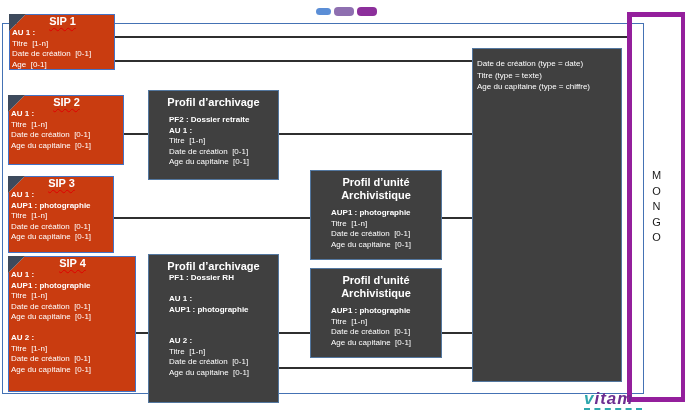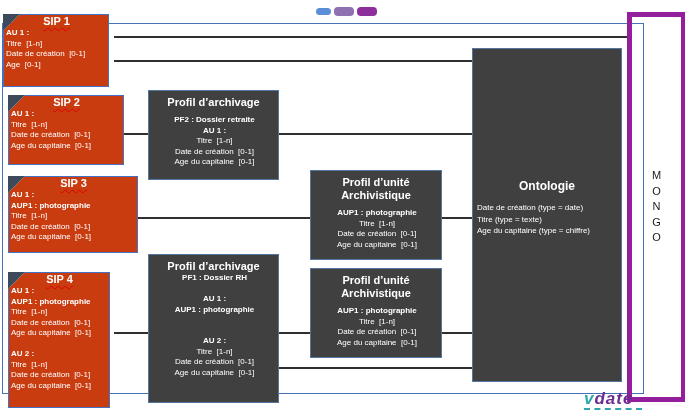--- a/index.html
+++ b/index.html
@@ -26,21 +26,21 @@
   .sip-title{font-weight:bold;font-size:11px;text-align:center;line-height:13px;
              text-decoration:underline wavy #e00000 1px;text-underline-offset:2px;}
   .line{white-space:pre;line-height:10.5px;min-height:10.5px;overflow:hidden;}
   .b{font-weight:bold;}
 
   
   .bluebox{position:absolute;background:#404040;border:1px solid #53779f;
            color:#fff;font-size:8px;}
   .bb-title{font-weight:bold;font-size:11px;text-align:center;line-height:13px;
             padding-top:5px;}
-  .bb-body{padding-left:4px;padding-right:2px;text-align:center;}
+  .bb-body{padding-left:20px;padding-right:2px;}
   .gap6{margin-top:6px;}
 
   
   .ont-title{font-weight:bold;font-size:12px;text-align:center;margin-top:130px;}
   .ont-body{margin-top:9px;padding-left:4px;}
   .ont-body .line{line-height:11.5px;}
 
   
   .mongo{position:absolute;left:627px;top:12px;width:49px;height:380px;
          border:5px solid #941f9c;background:transparent;
@@ -67,21 +67,21 @@
 <div class="conn" style="left:114px;top:60px;width:358px"></div>
 <div class="conn" style="left:114px;top:133px;width:34px"></div>
 <div class="conn" style="left:277px;top:133px;width:195px"></div>
 <div class="conn" style="left:114px;top:217px;width:196px"></div>
 <div class="conn" style="left:440px;top:217px;width:32px"></div>
 <div class="conn" style="left:114px;top:332px;width:34px"></div>
 <div class="conn" style="left:277px;top:332px;width:33px"></div>
 <div class="conn" style="left:440px;top:332px;width:32px"></div>
 <div class="conn" style="left:277px;top:367px;width:195px"></div>
 
-<div class="sip" style="left:3px;top:14px;width:106px;height:73px">
+<div class="sip" style="left:9px;top:14px;width:106px;height:56px">
   <div class="sip-bg"></div>
   <div class="sip-fold"></div>
   <div class="sip-content">
     <div class="sip-title">SIP 1</div>
     <div class="line b">AU 1 :</div>
     <div class="line">Titre  [1-n]</div>
     <div class="line">Date de création  [0-1]</div>
     <div class="line">Age  [0-1]</div>
   </div>
 </div>
@@ -91,34 +91,34 @@
   <div class="sip-fold"></div>
   <div class="sip-content">
     <div class="sip-title">SIP 2</div>
     <div class="line b">AU 1 :</div>
     <div class="line">Titre  [1-n]</div>
     <div class="line">Date de création  [0-1]</div>
     <div class="line">Age du capitaine  [0-1]</div>
   </div>
 </div>
 
-<div class="sip" style="left:8px;top:176px;width:130px;height:77px">
+<div class="sip" style="left:8px;top:176px;width:106px;height:77px">
   <div class="sip-bg"></div>
   <div class="sip-fold"></div>
   <div class="sip-content">
     <div class="sip-title">SIP 3</div>
     <div class="line b">AU 1 :</div>
     <div class="line b">AUP1 : photographie</div>
     <div class="line">Titre  [1-n]</div>
     <div class="line">Date de création  [0-1]</div>
     <div class="line">Age du capitaine  [0-1]</div>
   </div>
 </div>
 
-<div class="sip" style="left:8px;top:272px;width:102px;height:136px">
+<div class="sip" style="left:8px;top:256px;width:128px;height:136px">
   <div class="sip-bg"></div>
   <div class="sip-fold"></div>
   <div class="sip-content">
     <div class="sip-title">SIP 4</div>
     <div class="line b">AU 1 :</div>
     <div class="line b">AUP1 : photographie</div>
     <div class="line">Titre  [1-n]</div>
     <div class="line">Date de création  [0-1]</div>
     <div class="line">Age du capitaine  [0-1]</div>
     <div class="line"></div>
@@ -170,32 +170,31 @@
   <div class="bb-title" style="padding-left:14px;padding-right:14px">Profil d’unité Archivistique</div>
   <div class="bb-body gap6">
     <div class="line b">AUP1 : photographie</div>
     <div class="line">Titre  [1-n]</div>
     <div class="line">Date de création  [0-1]</div>
     <div class="line">Age du capitaine  [0-1]</div>
   </div>
 </div>
 
 <div class="bluebox" style="left:472px;top:48px;width:148px;height:332px">
-  <div class="ont-title">Ontologie</div>
   <div class="ont-body">
     <div class="line">Date de création (type = date)</div>
     <div class="line">Titre (type = texte)</div>
     <div class="line">Age du capitaine (type = chiffre)</div>
   </div>
 </div>
 
 <div class="mongo">
   <div class="mongo-letter">M</div>
   <div class="mongo-letter">O</div>
   <div class="mongo-letter">N</div>
   <div class="mongo-letter">G</div>
   <div class="mongo-letter">O</div>
 </div>
 
 <div class="logo">
-  <div class="logo-word"><span class="logo-v">v</span><span>date</span></div>
+  <div class="logo-word"><span class="logo-v">v</span><span>itam</span></div>
   <div class="logo-dash"></div>
 </div>
 
 </body></html>

